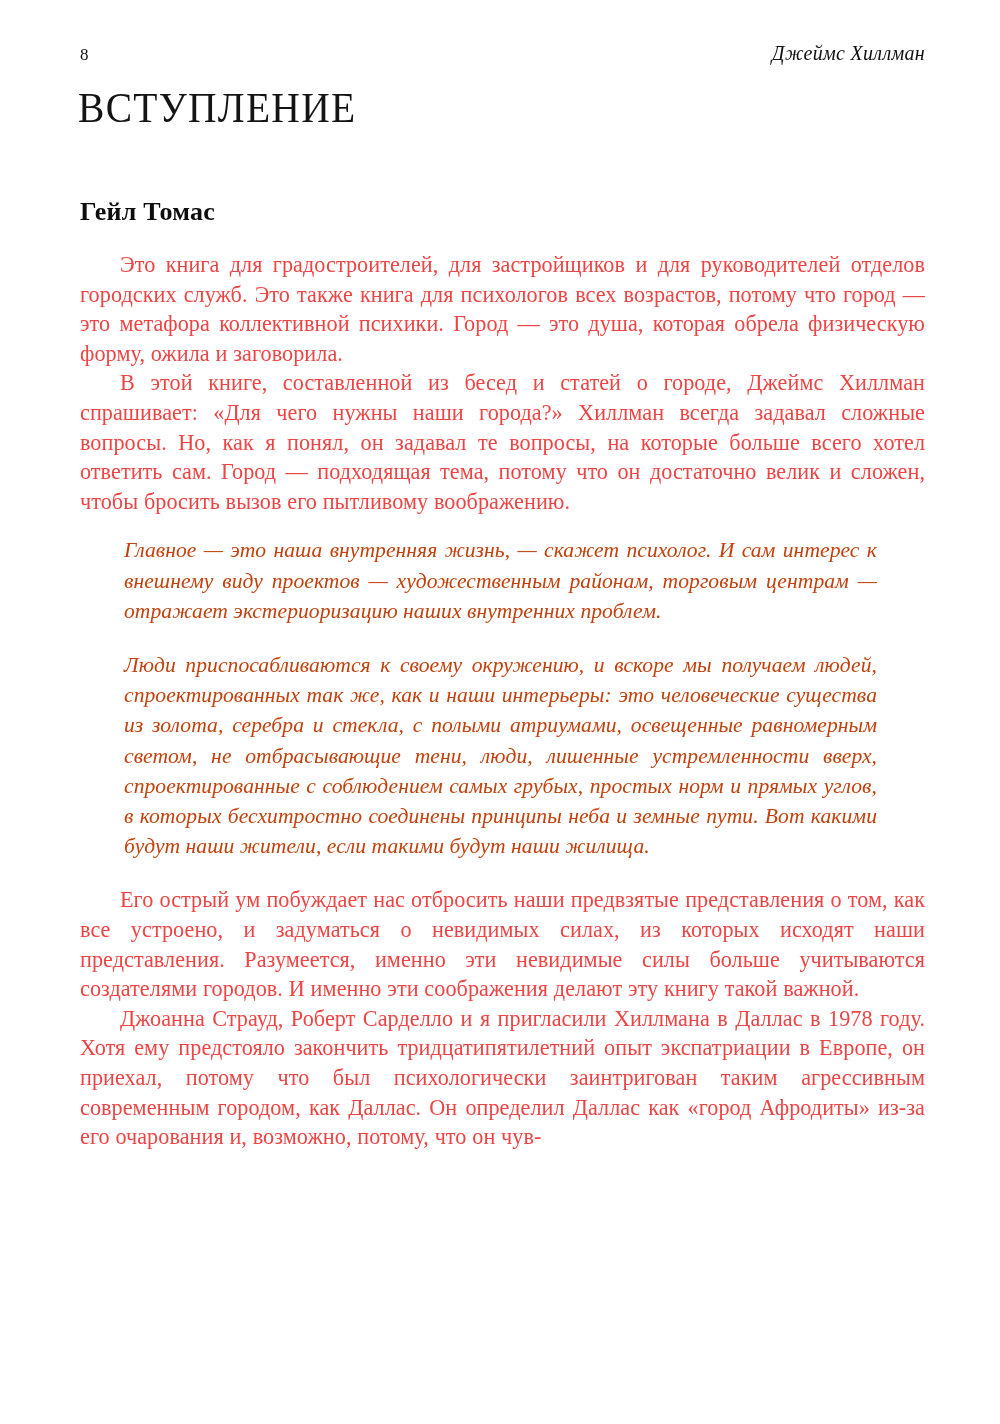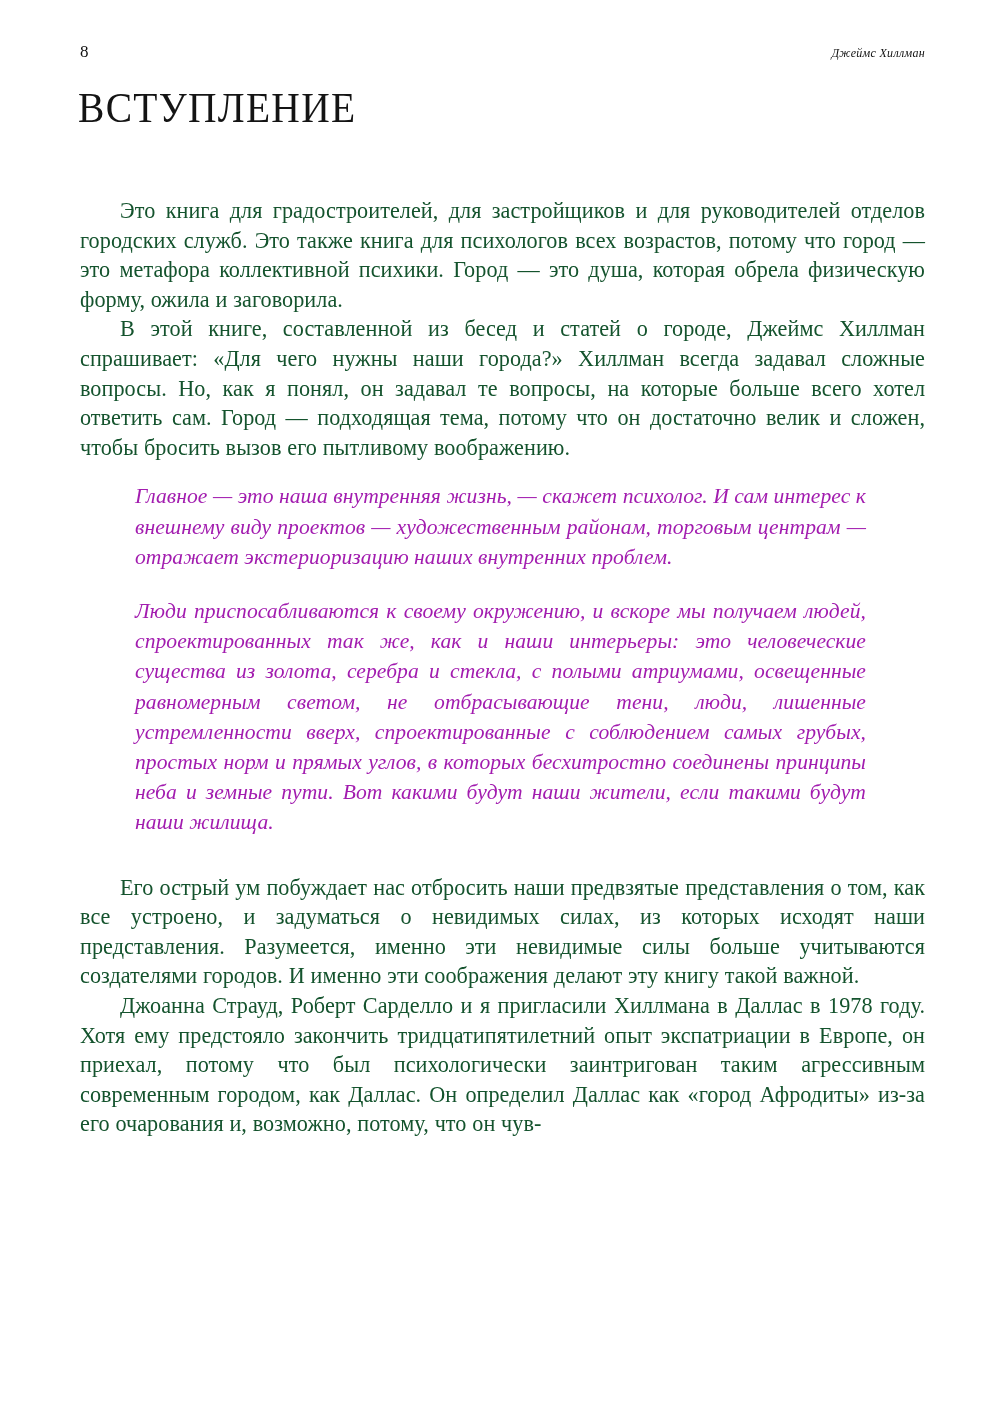--- a/index.html
+++ b/index.html
@@ -40,21 +40,21 @@
   .folio {
     font-family: "Liberation Serif", "DejaVu Serif", serif;
     font-size: 17px;
     line-height: 20px;
     color: #111;
     letter-spacing: 0.2px;
   }
   .head-title {
     font-family: "Liberation Serif", "DejaVu Serif", serif;
     font-style: italic;
-    font-size: 12px;
+    font-size: 20px;
     line-height: 22px;
     color: #111;
     letter-spacing: 0.3px;
   }
 
   
   .chapter-title {
     position: absolute;
     left: 78px;
     top: 84px;
@@ -90,38 +90,38 @@
 
   p.body {
     margin: 0;
     font-size: 22.2px;
     line-height: 29.6px;
     text-align: justify;
     text-align-last: left;
     text-indent: 40px;
     letter-spacing: 0.05px;
     word-spacing: 0.2px;
-    color: #14532d;
+    color: #ef4444;
     hyphens: manual;
   }
 
   .quote {
     margin: 19px 0 0 0;
     padding: 0 44px 0 40px;
   }
   .quote p {
-    margin: 15px;
+    margin: 4px;
     font-style: italic;
     font-size: 21.6px;
     line-height: 30.2px;
     text-align: justify;
     text-align-last: left;
     text-indent: 0;
     letter-spacing: 0.05px;
-    color: #a21caf;
+    color: #c2410c;
   }
   .quote p + p {
     margin-top: 24px;
   }
 
   .gap-after-quote { height: 20px; }
 </style>
 </head>
 <body>
 
@@ -129,20 +129,21 @@
 
   <div class="running-head">
     <span class="folio">8</span>
     <span class="head-title">Джеймс Хиллман</span>
   </div>
 
   <div class="chapter-title">ВСТУПЛЕНИЕ</div>
 
   <div class="column">
 
+    <div class="byline">Гейл Томас</div>
 
     <p class="body">Это книга для градостроителей, для застройщиков и для руководителей отделов городских служб. Это также книга для психологов всех возрастов, потому что город — это метафора коллективной психики. Город — это душа, которая обрела физическую форму, ожила и заговорила.</p>
     <p class="body">В этой книге, составленной из бесед и статей о городе, Джеймс Хиллман спрашивает: «Для чего нужны наши города?» Хиллман всегда задавал сложные вопросы. Но, как я понял, он задавал те вопросы, на которые больше всего хотел ответить сам. Город — подходящая тема, потому что он достаточно велик и сложен, чтобы бросить вызов его пытливому воображению.</p>
 
     <blockquote class="quote">
       <p>Главное — это наша внутренняя жизнь, — скажет психолог. И сам интерес к внешнему виду проектов — художественным районам, торговым центрам — отражает экстериоризацию наших внутренних проблем.</p>
       <p>Люди приспосабливаются к своему окружению, и вскоре мы получаем людей, спроектированных так же, как и наши интерьеры: это человеческие существа из золота, серебра и стекла, с полыми атриумами, освещенные равномерным светом, не отбрасывающие тени, люди, лишенные устремленности вверх, спроектированные с соблюдением самых грубых, простых норм и прямых углов, в которых бесхитростно соединены принципы неба и земные пути. Вот какими будут наши жители, если такими будут наши жилища.</p>
     </blockquote>
 
     <div class="gap-after-quote"></div>

